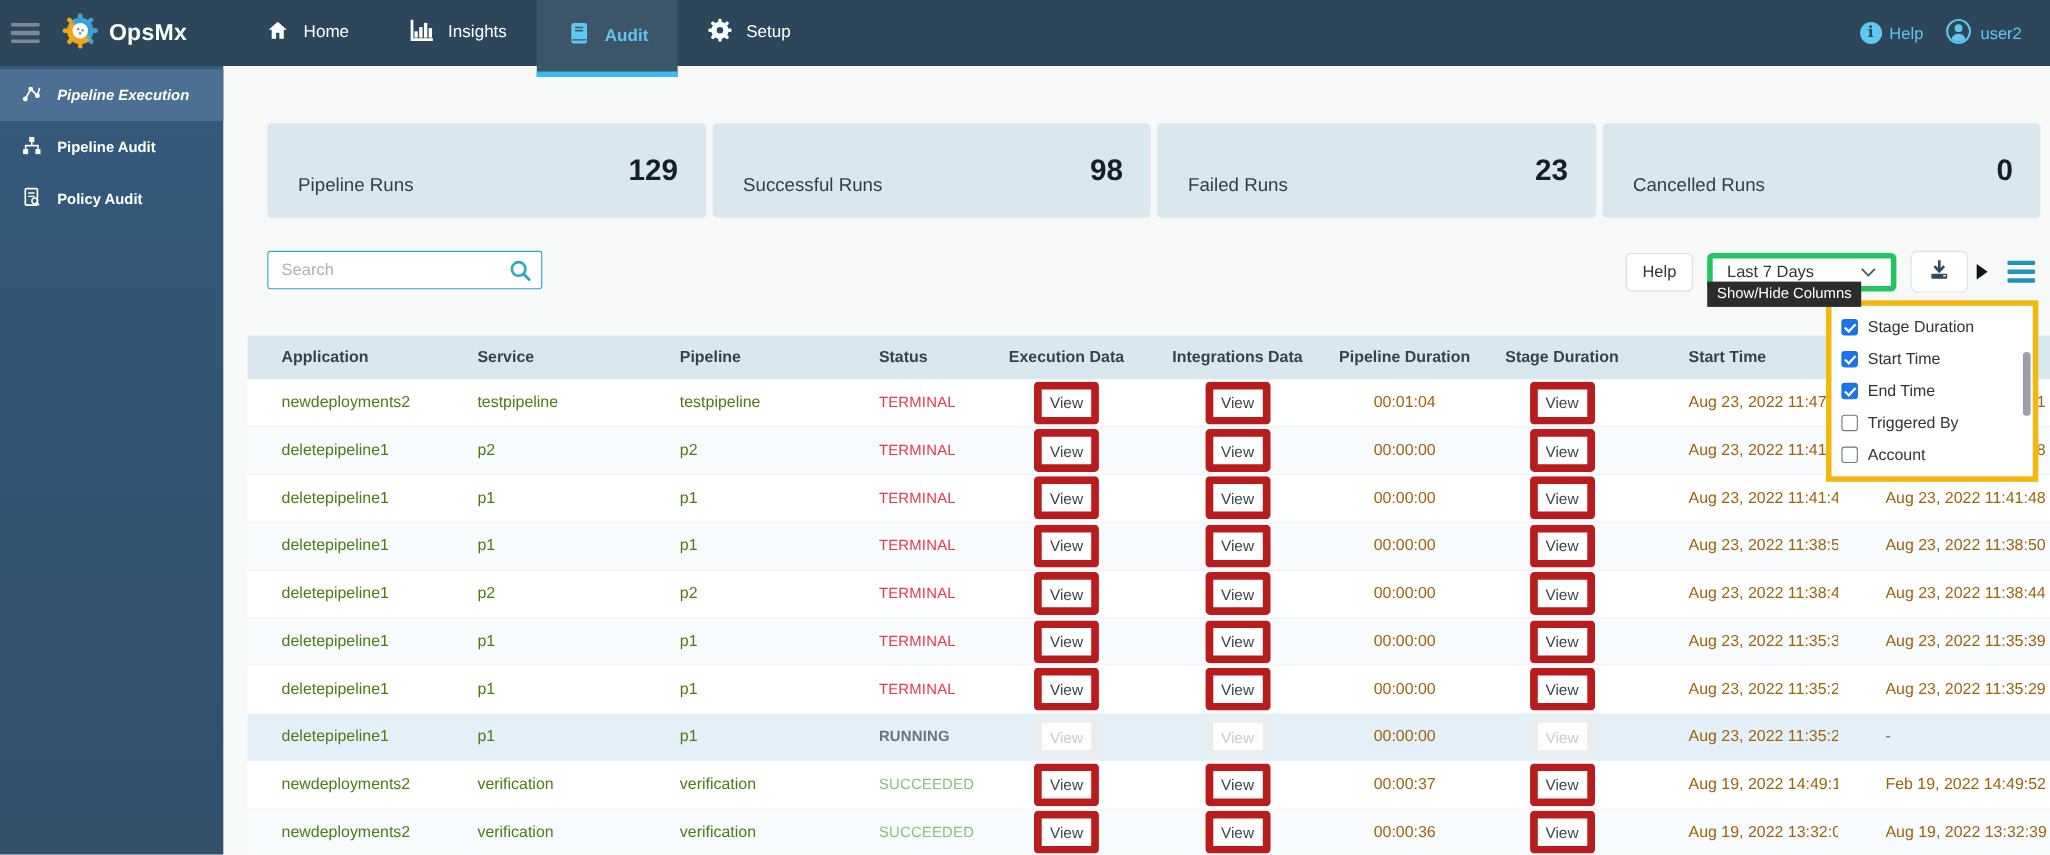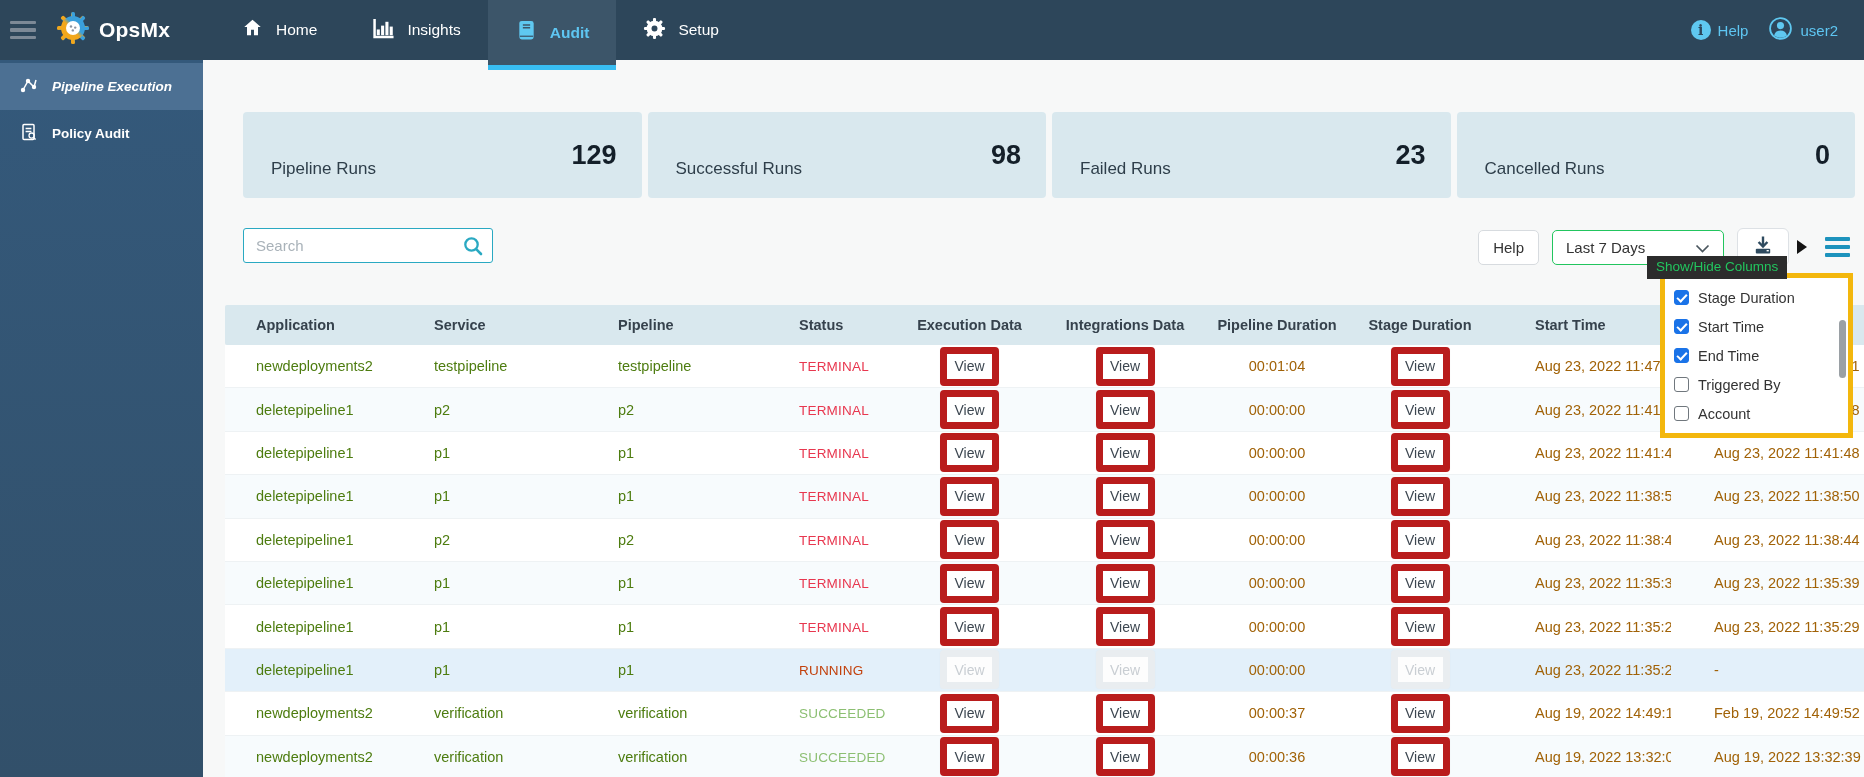--- a/index.html
+++ b/index.html
@@ -47,21 +47,21 @@
 
   .toolbar { margin:30px 14px 0 40px; display:flex; align-items:flex-start;gap:20px; }
   .search { position:relative; width:250px; }
   .search input { width:100%; height:35px; border:1.6px solid #2aa9c2; border-radius:3px;
     padding:0 36px 0 12px; font-size:15px; color:#333; outline:none; background:#fff; font-family:inherit; }
   .search input::placeholder { color:#a9b2b9; }
   .search .mag { position:absolute; right:9px; top:7px; }
   .toolbar-right { margin-left:auto; display:flex; align-items:center; gap:13px; }
   .btn-help { height:35px; padding:0 14px; background:#fff; border:1px solid #d7dbdf;
     border-radius:5px; font-size:15px; color:#333; font-family:inherit; cursor:pointer; }
-  .range-select { height:35px; width:172px; background:#fff; border:1px solid #22c55e; border-radius:5px;
+  .range-select { height:35px; width:172px; background:#fff; border:5px solid #22c55e; border-radius:5px;
     display:flex; align-items:center; justify-content:space-between; padding:0 13px; font-size:15px;
     color:#333; cursor:pointer; }
   .btn-download { height:38px; width:52px; background:#fff; border:1px solid #dde1e5; border-radius:6px;
     display:flex; align-items:center; justify-content:center; cursor:pointer; }
   .caret-right { width:0; height:0; border-left:10px solid #141414; border-top:7px solid transparent;
     border-bottom:7px solid transparent; margin-left:-5px; cursor:pointer; }
   .menu-icon { display:flex; flex-direction:column; gap:4.5px; margin-left:5px; cursor:pointer; }
   .menu-icon i { width:25px; height:3.6px; background:#1d93bd; border-radius:1px; }
 
   
@@ -79,21 +79,21 @@
   .c4, .c5, .c6, .c7 { text-align:center; }
   .c8 { padding-left:45px; } .c9 { padding-left:43px; }
   .a-link { color:#4d7c0f; cursor:pointer; text-decoration:none; }
   .status { font-size:13.5px; letter-spacing:0.2px; }
   .view-btn { width:59px; padding:4.5px 0; background:#fff; border:7px solid #b91c1c; border-radius:4px;
     font-size:14px; color:#3c4650; font-family:inherit; cursor:pointer; box-shadow:0 0 2px rgba(0,0,0,0.04); }
   .view-btn.disabled { color:#c9ced3; border-color:#e9edf0; background:#fdfdfd; }
   .time, .dur { color:#a16207; }
 
   
-  .tooltip { position:absolute; left:1647px; top:256px; background:#2c2c2c; color:#22c55e;
+  .tooltip { position:absolute; left:1552px; top:256px; background:#2c2c2c; color:#ffffff;
     font-size:13.5px; padding:3px 9px 5px; z-index:50; }
   .columns-menu { position:absolute; left:1660px; top:273px; width:193px; background:#fff;
     border:5px solid #f3b70d; z-index:40; padding:5px 0; }
   .cm-item { display:flex; align-items:center; gap:9px; height:29px; padding-left:9px;
     font-size:14.5px; color:#333; cursor:pointer; }
   .checkbox { width:15px; height:15px; border:1.6px solid #70777d; border-radius:3px;
     background:#fff; position:relative; flex:0 0 15px; }
   .checkbox.checked { background:#1a73e8; border-color:#1a73e8; }
   .checkbox.checked::after { content:""; position:absolute; left:4.1px; top:1px; width:4px; height:8px;
     border-right:2px solid #fff; border-bottom:2px solid #fff; transform:rotate(43deg); }
@@ -208,20 +208,33 @@
   <div class="side-item active">
     <span>
       <svg width="20" height="19" viewBox="0 0 20 19">
         <path d="M4 14 L9 5 L15 11 L17 4" stroke="#fff" stroke-width="1.5" fill="none"></path>
         <circle cx="4" cy="14" r="2.2" fill="#fff"></circle>
         <circle cx="9" cy="5" r="2.2" fill="#fff"></circle>
         <circle cx="15" cy="11" r="2.2" fill="#fff"></circle>
       </svg>
     </span>
     <span>Pipeline Execution</span>
+  </div>
+  <div class="side-item">
+    <span>
+      <svg width="20" height="19" viewBox="0 0 20 19">
+        <g fill="#fff">
+          <rect x="7.6" y="1.5" width="4.6" height="4.6"></rect>
+          <rect x="2" y="12.5" width="4.6" height="4.6"></rect>
+          <rect x="13.2" y="12.5" width="4.6" height="4.6"></rect>
+        </g>
+        <path d="M9.9 6.1 V9.4 M4.3 12.5 V9.4 H15.5 V12.5" stroke="#fff" stroke-width="1.4" fill="none"></path>
+      </svg>
+    </span>
+    <span>Pipeline Audit</span>
   </div>
   <div class="side-item">
     <span>
       <svg width="20" height="19" viewBox="0 0 20 19">
         <rect x="4" y="1.5" width="11" height="15" rx="1" stroke="#fff" stroke-width="1.5" fill="none"></rect>
         <path d="M6.6 5.5 H12.4 M6.6 8.5 H12.4" stroke="#fff" stroke-width="1.3"></path>
         <circle cx="12.6" cy="12.6" r="2.6" stroke="#fff" stroke-width="1.3" fill="none"></circle>
         <path d="M14.4 14.4 L16.6 16.6" stroke="#fff" stroke-width="1.4"></path>
       </svg>
     </span>
@@ -385,21 +398,21 @@
     <div class="td c5"><button class="view-btn">View</button></div>
     <div class="td c6"><span class="dur">00:00:00</span></div>
     <div class="td c7"><button class="view-btn">View</button></div>
     <div class="td c8"><span class="time">Aug 23, 2022 11:35:28</span></div>
     <div class="td c9"><span class="time">Aug 23, 2022 11:35:29</span></div>
   </div>
         <div class="tr highlighted">
     <div class="td c0"><a class="a-link">deletepipeline1</a></div>
     <div class="td c1"><a class="a-link">p1</a></div>
     <div class="td c2"><a class="a-link">p1</a></div>
-    <div class="td c3"><span class="status" style="color: #c2410c;">RUNNING</span></div>
+    <div class="td c3"><span class="status" style="color: #737373; font-weight: bold;">RUNNING</span></div>
     <div class="td c4"><button class="view-btn disabled">View</button></div>
     <div class="td c5"><button class="view-btn disabled">View</button></div>
     <div class="td c6"><span class="dur">00:00:00</span></div>
     <div class="td c7"><button class="view-btn disabled">View</button></div>
     <div class="td c8"><span class="time">Aug 23, 2022 11:35:28</span></div>
     <div class="td c9"><span class="time">-</span></div>
   </div>
         <div class="tr">
     <div class="td c0"><a class="a-link">newdeployments2</a></div>
     <div class="td c1"><a class="a-link">verification</a></div>

